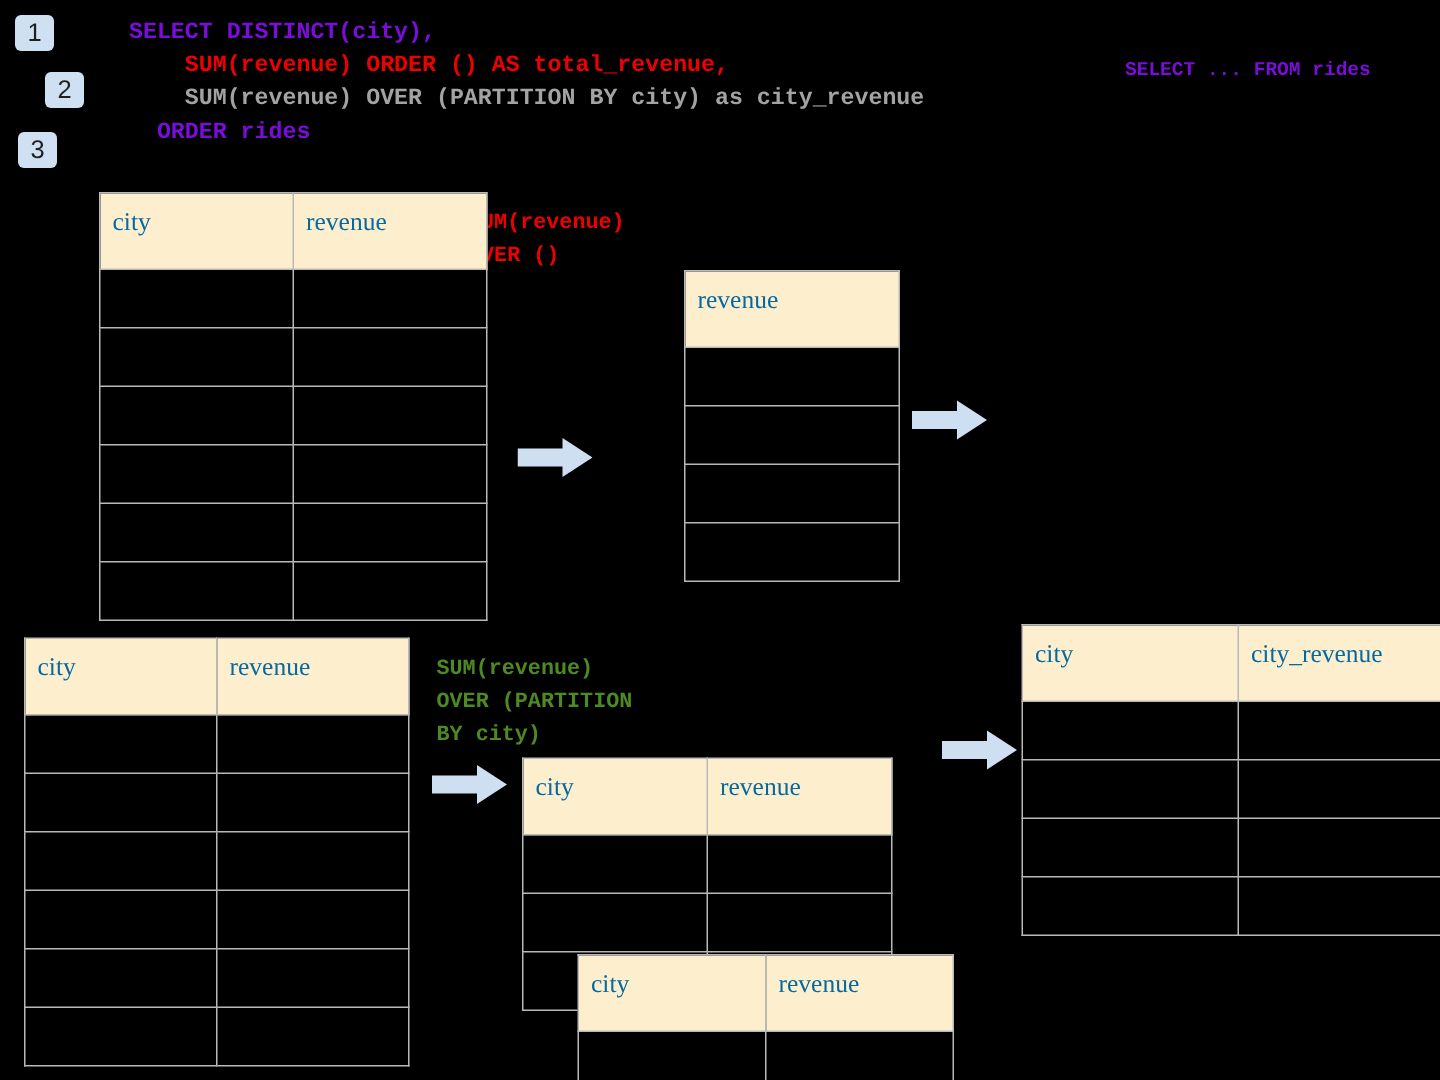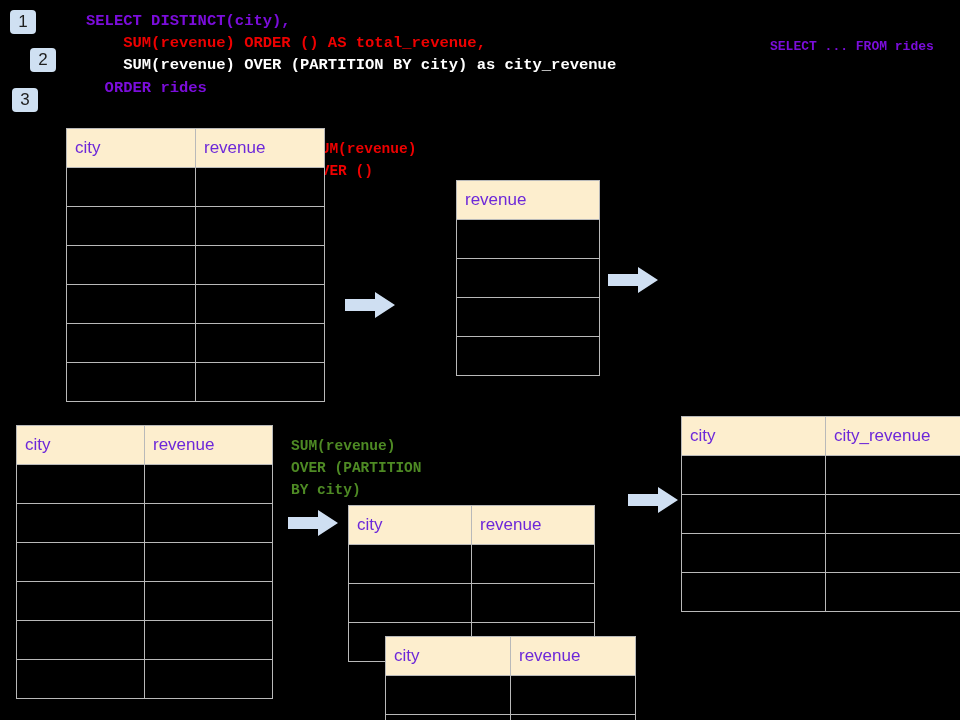--- a/index.html
+++ b/index.html
@@ -35,21 +35,21 @@
     position: absolute;
     font-family: "Liberation Mono", monospace;
     font-size: 15.5px;
     line-height: 21.5px;
     white-space: pre;
     font-weight: bold;
     letter-spacing: 0px;
   }
   .c-purple { color: #7b0ddb; }
   .c-red    { color: #ee0000; }
-  .c-green  { color: #ffffff; }
+  .c-green  { color: #a3a3a3; }
 
   .side-note {
     position: absolute;
     font-family: "Liberation Mono", monospace;
     font-size: 13px;
     line-height: 19px;
     font-weight: bold;
     color: #7b0ddb;
     white-space: pre;
     width: 170px;
@@ -75,26 +75,26 @@
   }
   .tbl td {
     border: 1px solid #b9b9b9;
     background: #000000;
     padding: 0;
     height: 38px;
   }
   .tbl th {
     border: 1px solid #b9b9b9;
     background: #fdeece;
-    color: #6d28d9;
-    font-family: Liberation Sans, sans-serif;
+    color: #0369a1;
+    font-family: Liberation Serif, serif;
     font-weight: normal;
     font-size: 17px;
     text-align: left;
-    padding: 0 0 0 8px;
+    padding: 0 0 12px 8px;
     height: 38px;
   }
 
   
   .arrow {
     position: absolute;
     display: block;
   }
 </style>
 </head>
@@ -104,21 +104,21 @@
 
   <div class="badge" style="left:10px; top:10px;">1</div>
   <div class="badge" style="left:30px; top:48px;">2</div>
   <div class="badge" style="left:12px; top:88px;">3</div>
 
   <div class="code c-purple" style="left:86px; top:11px;">SELECT DISTINCT(city),</div>
   <div class="code c-red" style="left:86px; top:33px;">    SUM(revenue) ORDER () AS total_revenue,</div>
   <div class="code c-green" style="left:86px; top:55px;">    SUM(revenue) OVER (PARTITION BY city) as city_revenue</div>
   <div class="code c-purple" style="left:86px; top:78px;">  ORDER rides</div>
 
-  <div class="side-note" style="left:750px; top:37px;margin-left:20px;">SELECT ... FROM rides</div>
+  <div class="side-note" style="left:750px; top:37px;">SELECT ... FROM rides</div>
 
   <div class="annot red" style="left:312px; top:138px;">SUM(revenue)
 OVER ()</div>
   <div class="annot green" style="left:272px; top:435px;">SUM(revenue)
 OVER (PARTITION
 BY city)</div>
 
   <table class="tbl" style="left:66px; top:128px; width:240px;">
     <thead>
       <tr>

